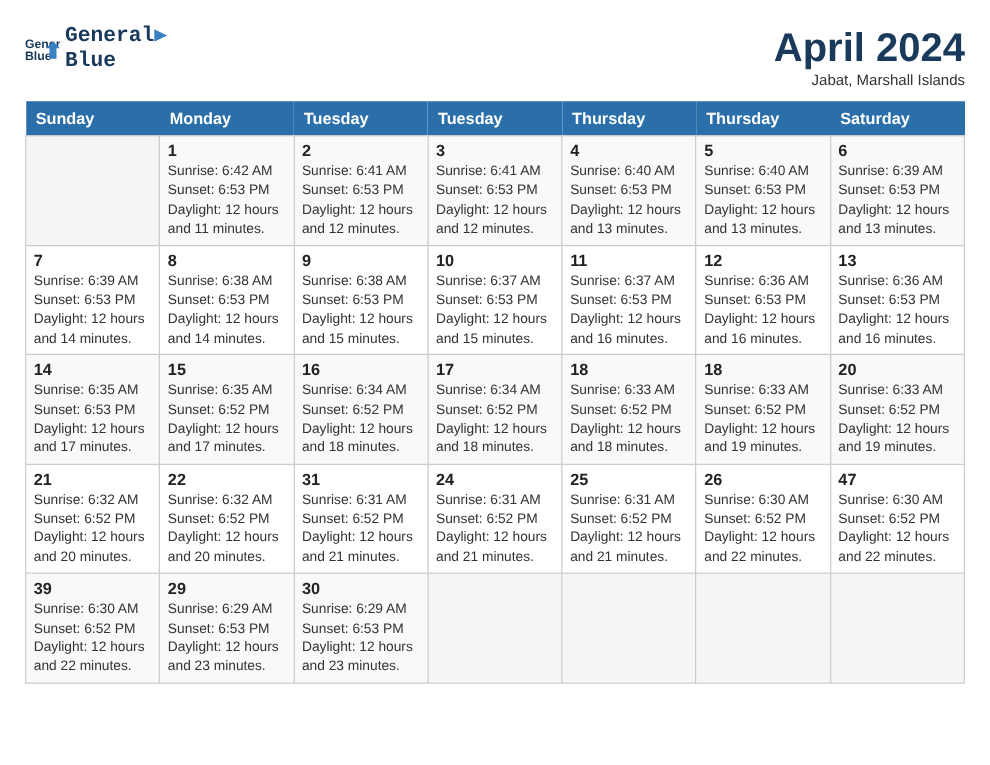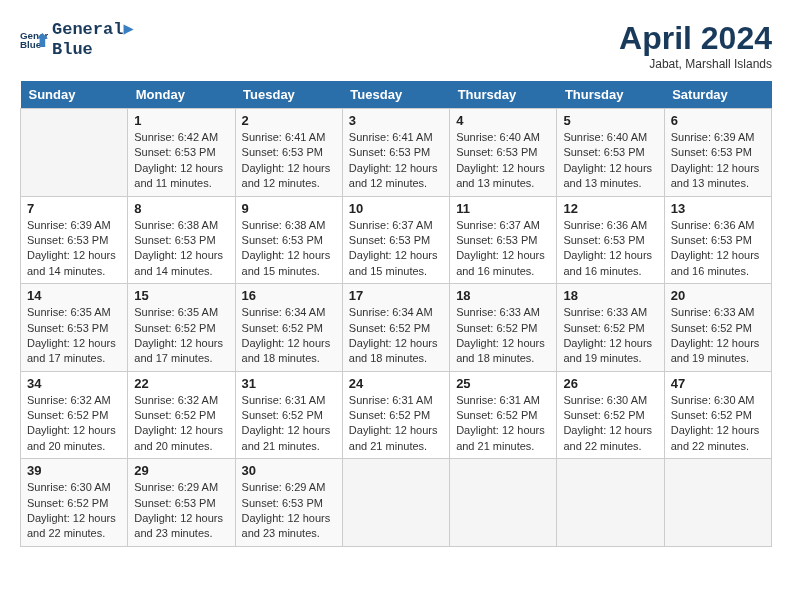--- a/index.html
+++ b/index.html
@@ -278,21 +278,21 @@
         <span class="day-number">20</span>
         <div class="day-detail">
           Sunrise: 6:33 AM<br>
           Sunset: 6:52 PM<br>
           Daylight: 12 hours and 19 minutes.
         </div>
       </td>
       </tr>
       <tr>
         <td>
-        <span class="day-number">34</span>
+        <span class="day-number">21</span>
         <div class="day-detail">
           Sunrise: 6:32 AM<br>
           Sunset: 6:52 PM<br>
           Daylight: 12 hours and 20 minutes.
         </div>
       </td>
         <td>
         <span class="day-number">22</span>
         <div class="day-detail">
           Sunrise: 6:32 AM<br>

